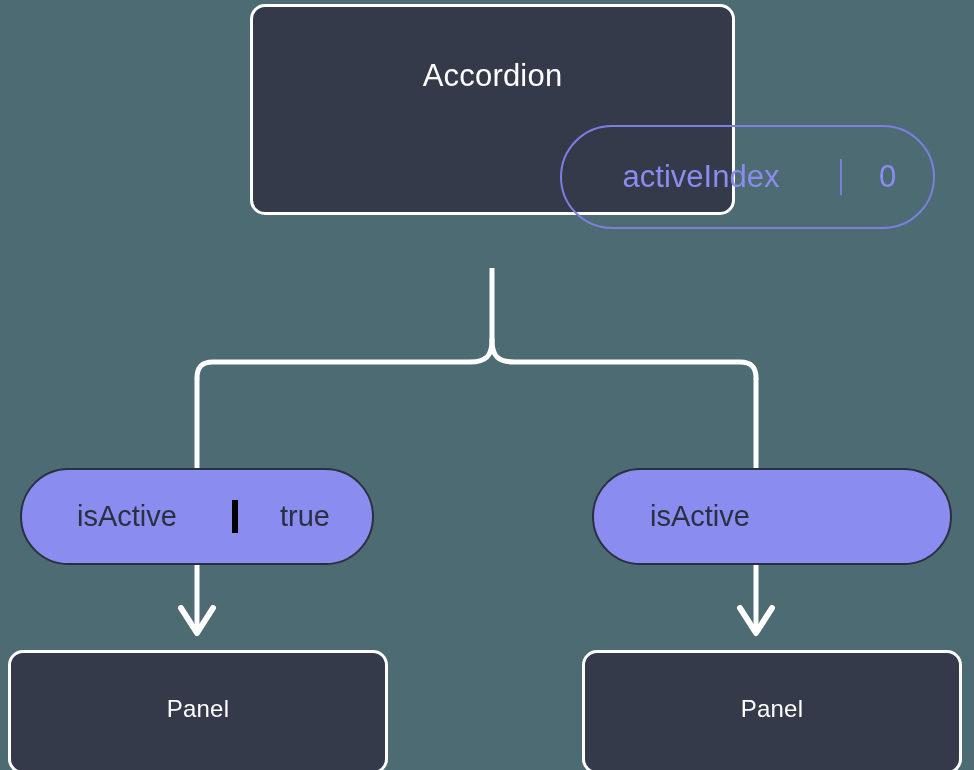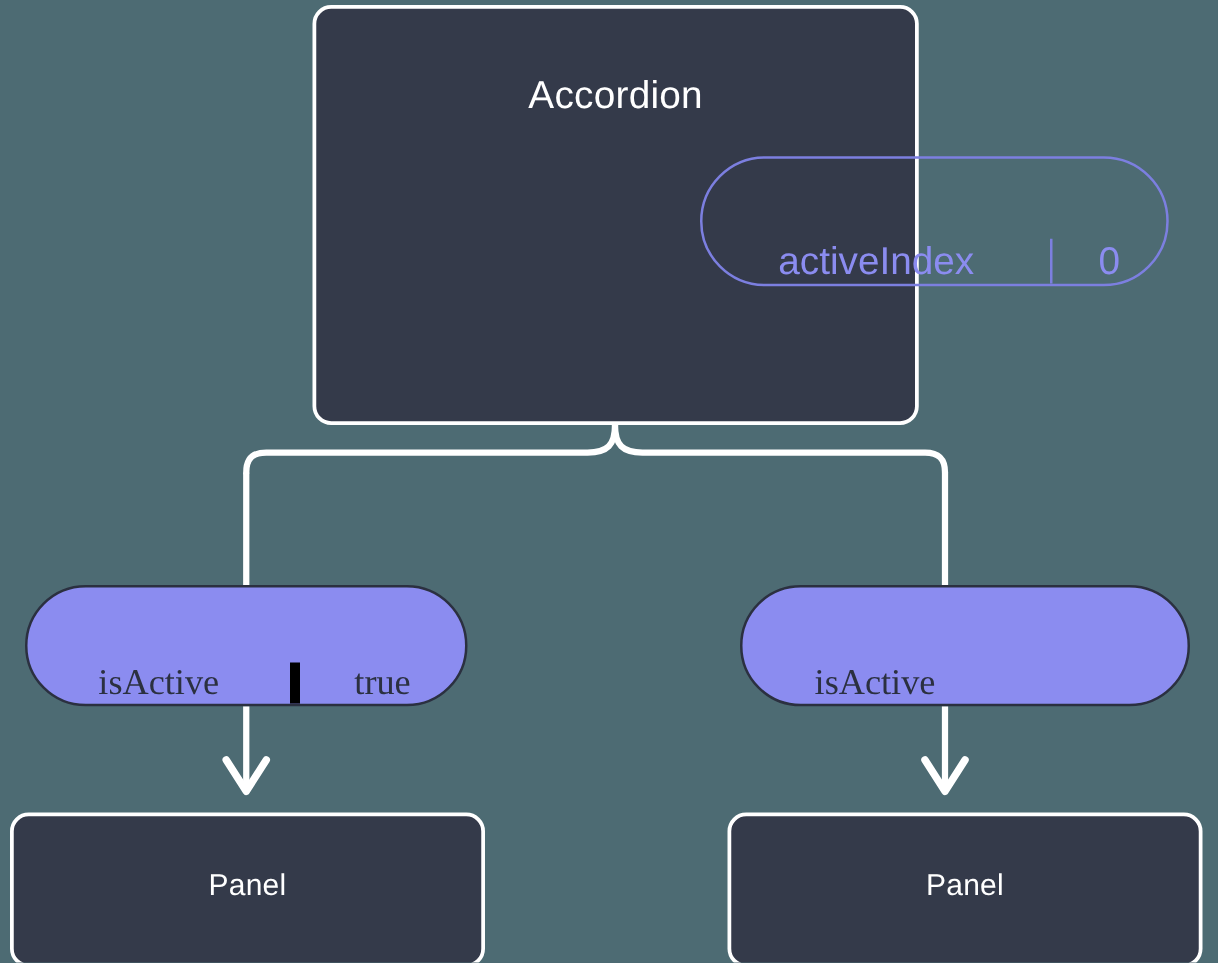--- a/index.html
+++ b/index.html
@@ -33,40 +33,40 @@
     position: absolute;
     box-sizing: border-box;
     background: #343a4a;
     border: 3px solid #ffffff;
     border-radius: 15px;
   }
   #accordion-card {
     left: 250px;
     top: 4px;
     width: 485px;
-    height: 336px;
+    height: 211px;
   }
   .card-title {
     position: absolute;
     left: 0;
     right: 0;
     text-align: center;
     color: #ffffff;
     font-size: 31px;
     font-weight: 500;
     letter-spacing: 0.2px;
   }
   #accordion-card .card-title { top: 51px; }
 
   
   .pill {
     position: absolute;
     box-sizing: border-box;
     display: flex;
-    align-items: flex-end;
+    align-items: center;
     border-radius: 999px;
     overflow: hidden;
   }
   .pill .pill-key,
   .pill .pill-val {
     display: flex;
     align-items: center;
     justify-content: center;
     box-sizing: border-box;
     white-space: nowrap;
@@ -91,29 +91,28 @@
     color: #8b8cf0;
     font-size: 31px;
   }
 
   
   .pill-filled {
     background: #8b8cf0;
     border: 2px solid #2b3040;
     height: 97px;
     top: 468px;
-    font-family: Liberation Serif, serif;
   }
   .pill-filled .pill-key,
   .pill-filled .pill-val {
     color: #2b3040;
     font-size: 29px;
   }
   .pill-filled .pill-val {
-    border-left: 8px solid #000000;
+    border-left: 6px solid #000000;
   }
 
   #pill-left  { left: 20px;  width: 354px; }
   #pill-left .pill-key { width: 210px; }
   #pill-left .pill-val { flex: 1; }
 
   #pill-right { left: 592px; width: 360px; }
   #pill-right .pill-key { width: 212px; }
   #pill-right .pill-val { flex: 1; }
 

